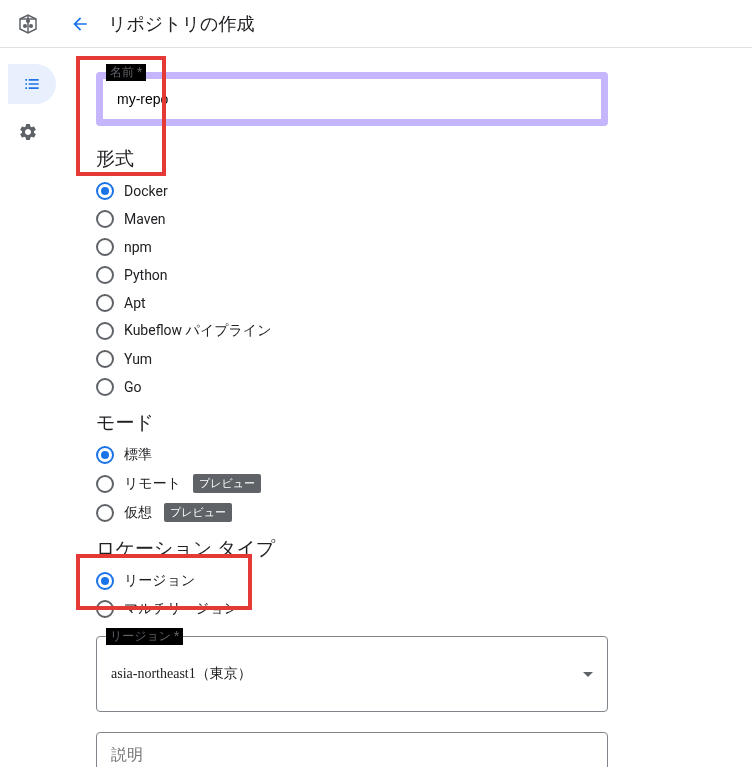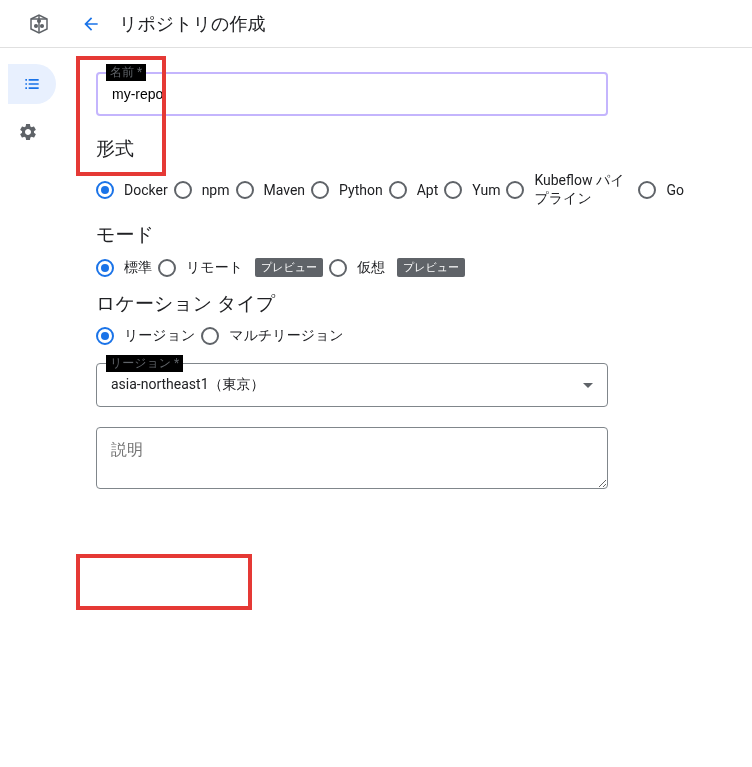--- a/index.html
+++ b/index.html
@@ -1,31 +1,31 @@
 <!DOCTYPE html>
 <html><head>
   <meta charset="utf-8">
   <style>
     * { box-sizing: border-box; margin: 0; padding: 0; }
     body { font-family: "Roboto", "Helvetica Neue", Arial, sans-serif; font-size: 14px; color: #202124; background: #fff; }
-    .header { position: fixed; top: 0; left: 0; right: 0; height: 48px; display: flex; align-items: center; padding: 0 23px; border-bottom: 1px solid #e0e0e0; background: #fff; z-index: 10; }
+    .header { position: fixed; top: 0; left: 0; right: 0; height: 48px; display: flex; align-items: center; padding: 0 12px; border-bottom: 1px solid #e0e0e0; background: #fff; z-index: 10; }
     .logo { width: 32px; height: 32px; display: flex; align-items: center; justify-content: center; margin-right: 16px; }
     .back-btn { width: 40px; height: 40px; display: flex; align-items: center; justify-content: center; color: #1a73e8; cursor: pointer; border-radius: 50%; }
     .page-title { font-size: 18px; font-weight: 400; margin-left: 8px; }
     .sidebar { position: fixed; top: 48px; left: 0; width: 56px; height: calc(100vh - 48px); display: flex; flex-direction: column; align-items: center; padding-top: 16px; gap: 8px; }
     .sidebar-item { width: 40px; height: 40px; display: flex; align-items: center; justify-content: center; border-radius: 0 20px 20px 0; cursor: pointer; color: #5f6368; }
     .sidebar-item.active { background: #e8f0fe; color: #1a73e8; width: 48px; margin-left: 8px; }
     .content { margin-left: 80px; margin-top: 64px; padding: 8px 16px; max-width: 620px; }
     .field-wrap { position: relative; margin-bottom: 20px; }
     .field-label { position: absolute; top: -8px; left: 10px; background: #000000; padding: 0 4px; font-size: 12px; color: #5f6368; }
-    .text-input { width: 100%; padding: 12px 14px; border: 2px solid #c4b5fd; border-radius: 4px; font-size: 14px; outline: none; }
-    .dropdown { width: 100%; padding: 12px 14px; border: 1px solid #80868b; border-radius: 4px; font-size: 14px; display: flex; justify-content: space-between; align-items: center; cursor: pointer; }
+    .text-input { width: 100%; padding: 12px 14px; border: 7px solid #c4b5fd; border-radius: 4px; font-size: 14px; outline: none; }
+    .dropdown { width: 100%; padding: 28px 14px; border: 1px solid #80868b; border-radius: 4px; font-size: 14px; display: flex; justify-content: space-between; align-items: center; cursor: pointer; font-family: Liberation Serif, serif; }
     .textarea { width: 100%; padding: 12px 14px; border: 1px solid #80868b; border-radius: 4px; font-size: 16px; resize: vertical; min-height: 44px; font-family: Liberation Mono, monospace; }
     .section-label { font-size: 19px; font-weight: 400; margin: 12px 0 8px; }
-    .radio-group { display: flex; flex-direction: row; gap: 6px; margin-left: 0; margin-bottom: 12px; }
+    .radio-group { display: flex; flex-direction: column; gap: 6px; margin-left: 0; margin-bottom: 12px; }
     .radio-row { display: flex; align-items: center; gap: 10px; padding: 2px 0; cursor: pointer; }
     .radio { width: 18px; height: 18px; border: 2px solid #5f6368; border-radius: 50%; display: flex; align-items: center; justify-content: center; flex-shrink: 0; }
     .radio.checked { border-color: #1a73e8; }
     .radio-dot { width: 8px; height: 8px; border-radius: 50%; background: #1a73e8; display: none; }
     .radio.checked .radio-dot { display: block; }
     .radio-label { font-size: 14px; }
     .badge { background: #5f6368; color: #fff; font-size: 11px; padding: 2px 6px; border-radius: 2px; margin-left: 2px; text-align: right; }
     .highlight { border: 4px solid #e53935; position: absolute; pointer-events: none; z-index: 5; }
     .hl1 { top: 56px; left: 76px; width: 90px; height: 120px; }
     .hl2 { top: 554px; left: 76px; width: 176px; height: 56px; }
@@ -76,41 +76,41 @@
   <div class="section-label">形式</div>
   <div class="radio-group" id="format-group">
       <div class="radio-row">
         <span class="radio checked">
           <span class="radio-dot"></span>
         </span>
         <span class="radio-label">Docker</span>
       </div>
       <div class="radio-row">
         <span class="radio"></span>
-        <span class="radio-label">npm</span>
+        <span class="radio-label">Maven</span>
       </div>
       <div class="radio-row">
         <span class="radio"></span>
-        <span class="radio-label">Maven</span>
+        <span class="radio-label">npm</span>
       </div>
       <div class="radio-row">
         <span class="radio"></span>
         <span class="radio-label">Python</span>
       </div>
       <div class="radio-row">
         <span class="radio"></span>
         <span class="radio-label">Apt</span>
       </div>
       <div class="radio-row">
         <span class="radio"></span>
-        <span class="radio-label">Yum</span>
+        <span class="radio-label">Kubeflow パイプライン</span>
       </div>
       <div class="radio-row">
         <span class="radio"></span>
-        <span class="radio-label">Kubeflow パイプライン</span>
+        <span class="radio-label">Yum</span>
       </div>
       <div class="radio-row">
         <span class="radio"></span>
         <span class="radio-label">Go</span>
       </div>
     </div>
 
   <div class="section-label">モード</div>
   <div class="radio-group" id="mode-group">
       <div class="radio-row">

